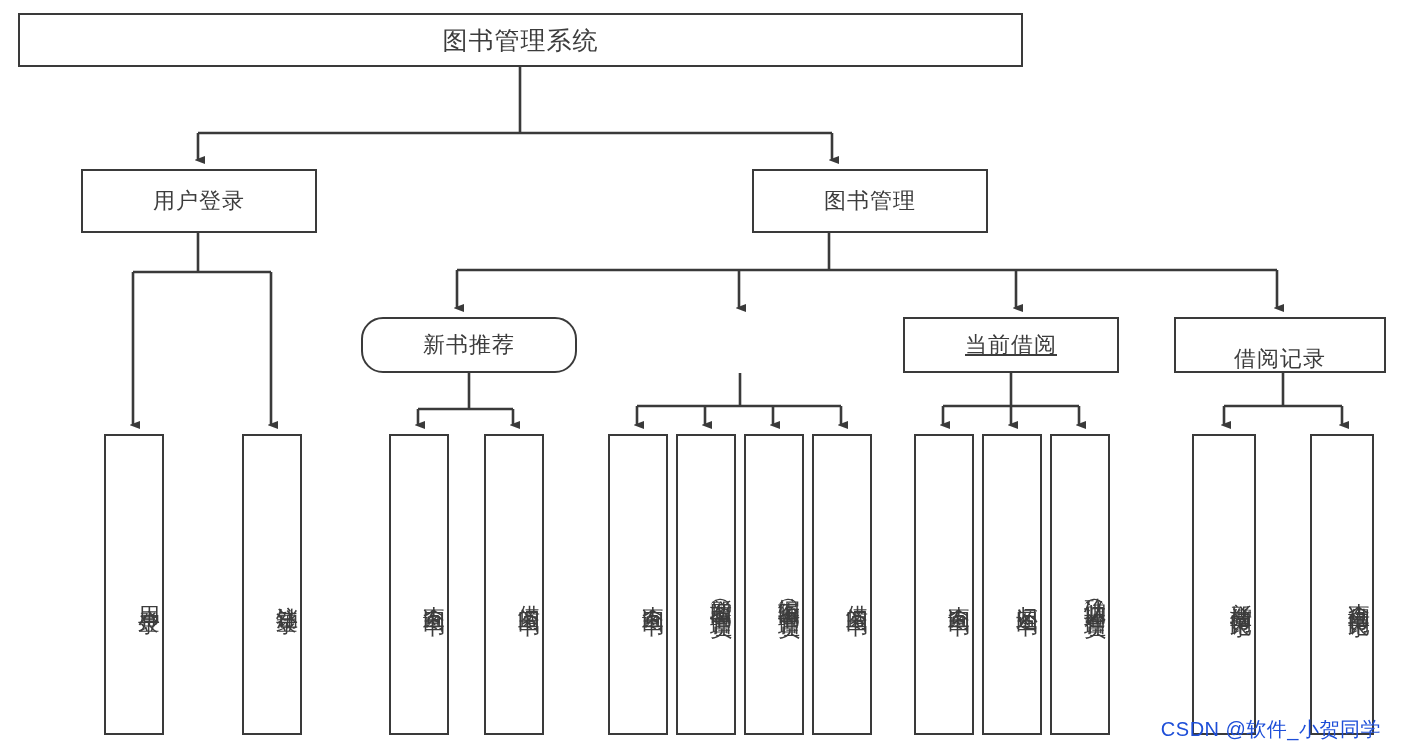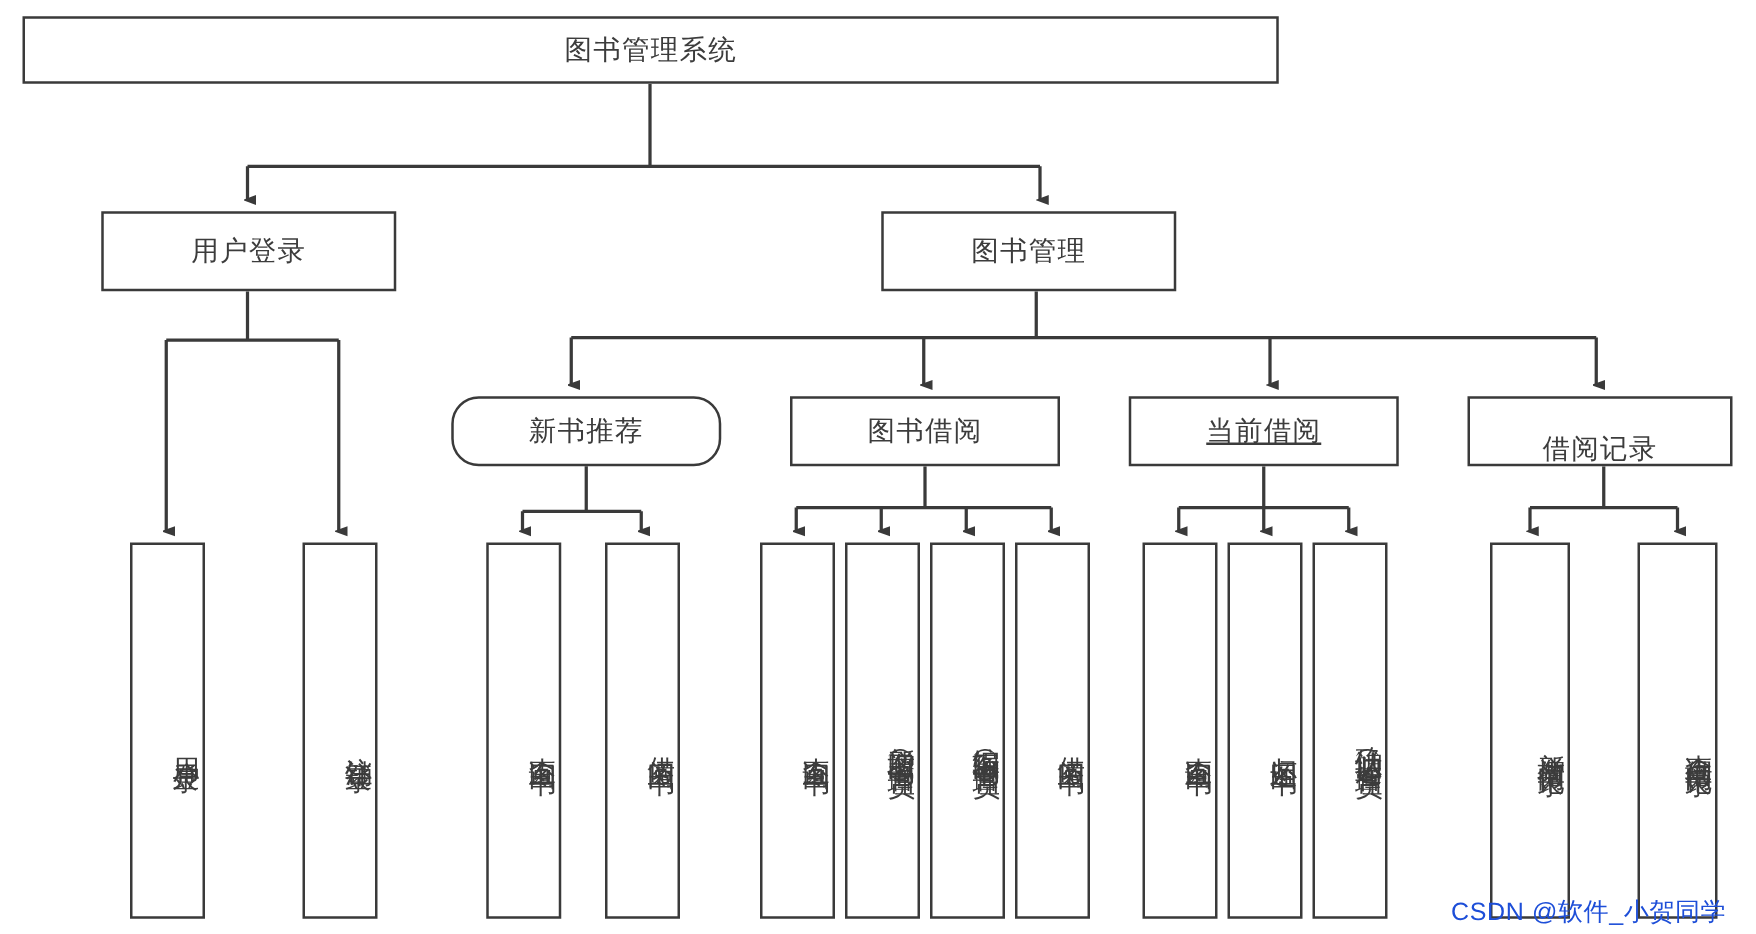--- a/index.html
+++ b/index.html
@@ -31,21 +31,21 @@
     border: 2px solid #3a3a3a;
     background: #ffffff;
     display: flex;
     align-items: center;
     justify-content: center;
     color: #3c3c3c;
     font-size: 22px;
     letter-spacing: 1px;
     line-height: 1.15;
   }
-  .node.root { font-size: 22px; }
+  .node.root { font-size: 25px; }
   .node.lvl2 { font-size: 22px; }
   .node.leaf {
     writing-mode: vertical-rl;
     text-orientation: upright;
     font-size: 22px;
     letter-spacing: 3px;
     padding-top: 18px;
     align-items: flex-start;
     justify-content: center;
     white-space: nowrap;
@@ -119,29 +119,26 @@
     </g>
   </svg>
 
   <div class="node root" style="left:18px; top:13px; width:1005px; height:54px;">
     <span class="label">图书管理系统</span>
   </div>
 
   <div class="node lvl2" style="left:81px; top:169px; width:236px; height:64px;">
     <span class="label">用户登录</span>
   </div>
-  <div class="node lvl2" style="left:705px; top:169px; width:236px; height:64px;">
+  <div class="node lvl2" style="left:752px; top:169px; width:236px; height:64px;">
     <span class="label">图书管理</span>
   </div>
 
   <div class="node lvl2" style="left:361px; top:317px; width:216px; height:56px;border-radius:22px;">
     <span class="label">新书推荐</span>
-  </div>
-  <div class="node lvl2" style="left:632px; top:317px; width:216px; height:56px;">
-    <span class="label">图书借阅</span>
   </div>
   <div class="node lvl2" style="left:903px; top:317px; width:216px; height:56px;text-decoration:underline;">
     <span class="label">当前借阅</span>
   </div>
   <div class="node lvl2" style="left:1174px; top:317px; width:212px; height:56px;align-items:flex-end;">
     <span class="label">借阅记录</span>
   </div>
 
   <div class="node leaf" style="left:104px; top:434px; width:60px; height:301px;">
     <span class="label">用户登录</span>

